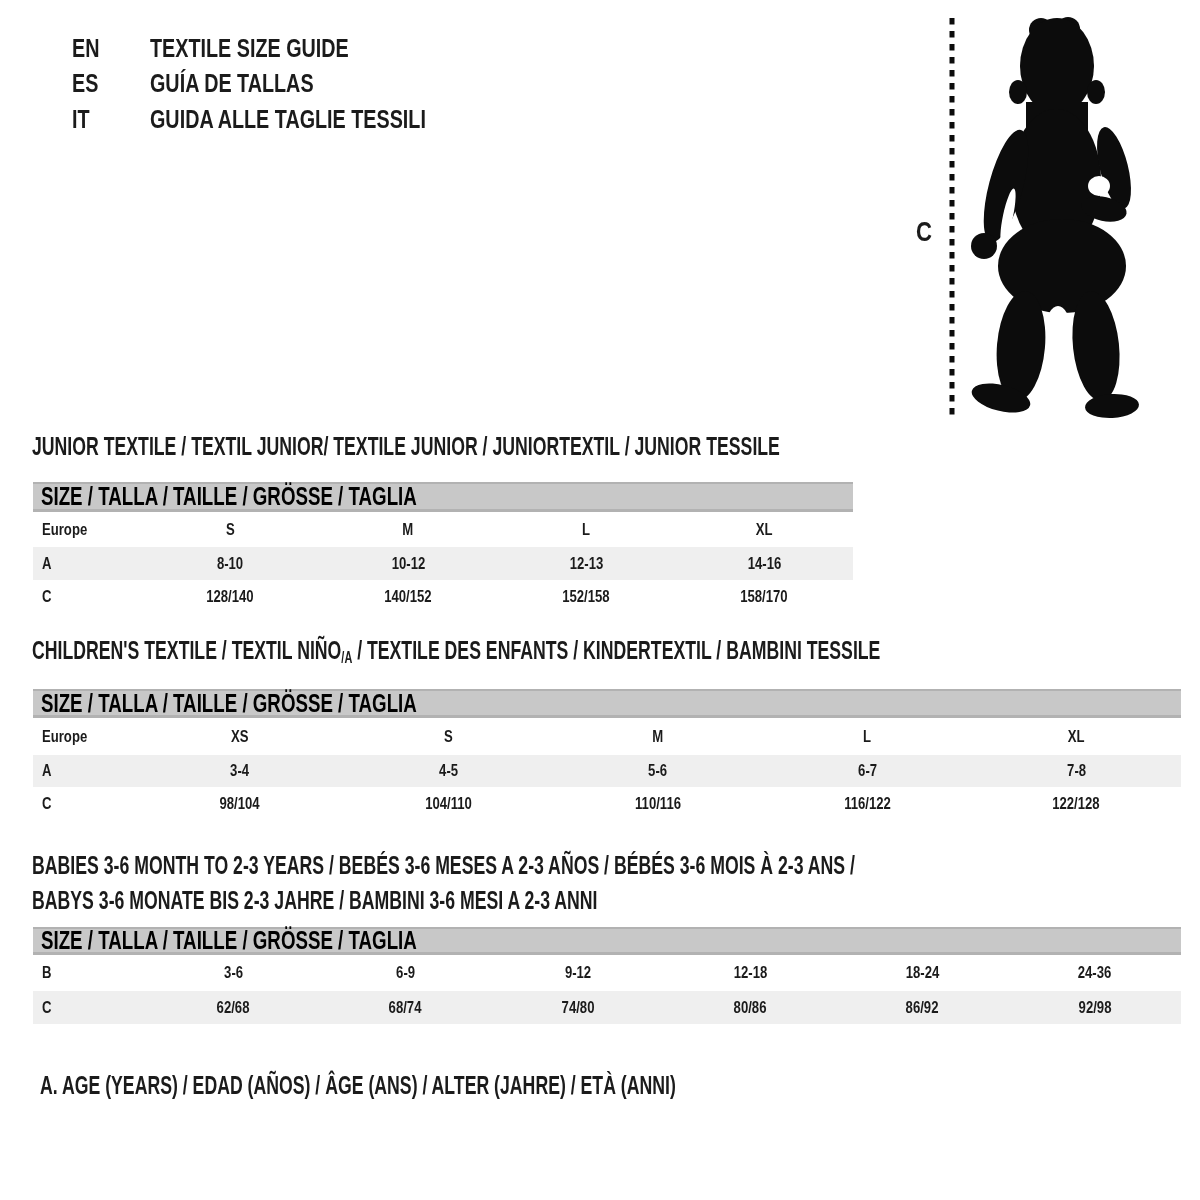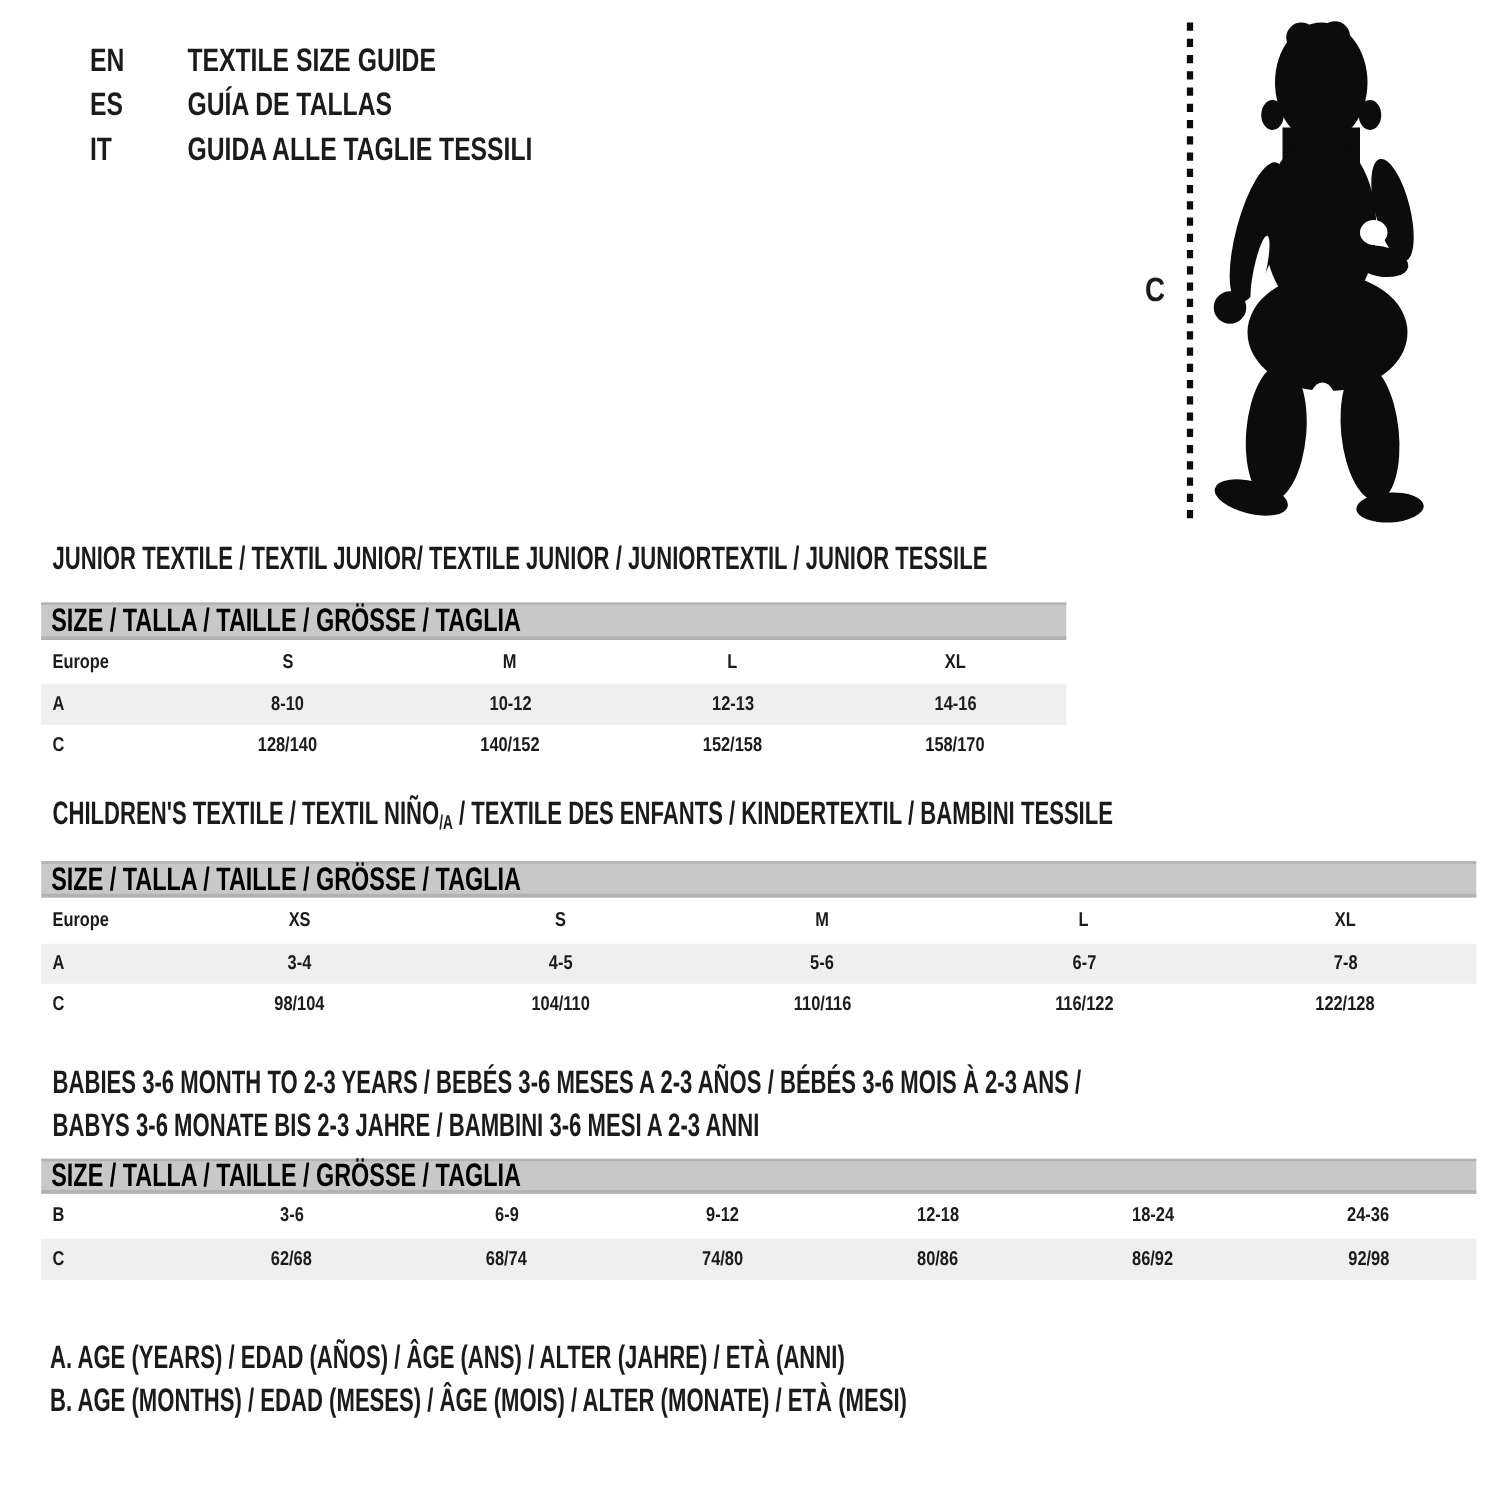--- a/index.html
+++ b/index.html
@@ -24,21 +24,21 @@
   .sx76{display:inline-block;transform:scaleX(.76);transform-origin:0 50%;white-space:nowrap;}
   .sx68{display:inline-block;transform:scaleX(.68);transform-origin:0 50%;white-space:nowrap;}
   .sx72{display:inline-block;transform:scaleX(.72);transform-origin:0 50%;white-space:nowrap;}
   .sx82c{display:inline-block;transform:scaleX(.82);transform-origin:50% 50%;white-space:nowrap;}
   .sx82l{display:inline-block;transform:scaleX(.82);transform-origin:0 50%;white-space:nowrap;}
 
   
   .lang-block{left:40px;top:31px;font-size:26px;line-height:35.3px;margin-left:32px;}
   .lang-code{display:inline-block;width:78px;vertical-align:top;}
   
-  .section-title{left:42px;font-size:26px;line-height:27px;white-space:nowrap;}
+  .section-title{left:32px;font-size:26px;line-height:27px;white-space:nowrap;}
   .t-sub{font-size:16px;position:relative;top:4px;}
   
   .size-bar{
     left:33px;background:var(--bar-bg);
     border-top:2px solid var(--bar-border);
     border-bottom:3px solid var(--bar-border);
     font-size:26px;display:flex;align-items:center;padding-left:8px;
     color:#000000;
   }
   
@@ -193,14 +193,13 @@
     <div class="cell"><span class="sx82c">68/74</span></div>
     <div class="cell"><span class="sx82c">74/80</span></div>
     <div class="cell"><span class="sx82c">80/86</span></div>
     <div class="cell"><span class="sx82c">86/92</span></div>
     <div class="cell"><span class="sx82c">92/98</span></div>
   </div>
 </div>
 
 <div class="abs legend">
   <div><span class="sx68">A. AGE (YEARS) / EDAD (AÑOS) / ÂGE (ANS) / ALTER (JAHRE) / ETÀ (ANNI)</span></div>
-  <div><span class="sx68">B. AGE (MONTHS) / EDAD (MESES) / ÂGE (MOIS) / ALTER (MONATE) / ETÀ (MESI)</span></div>
 </div>
 
 </body></html>

